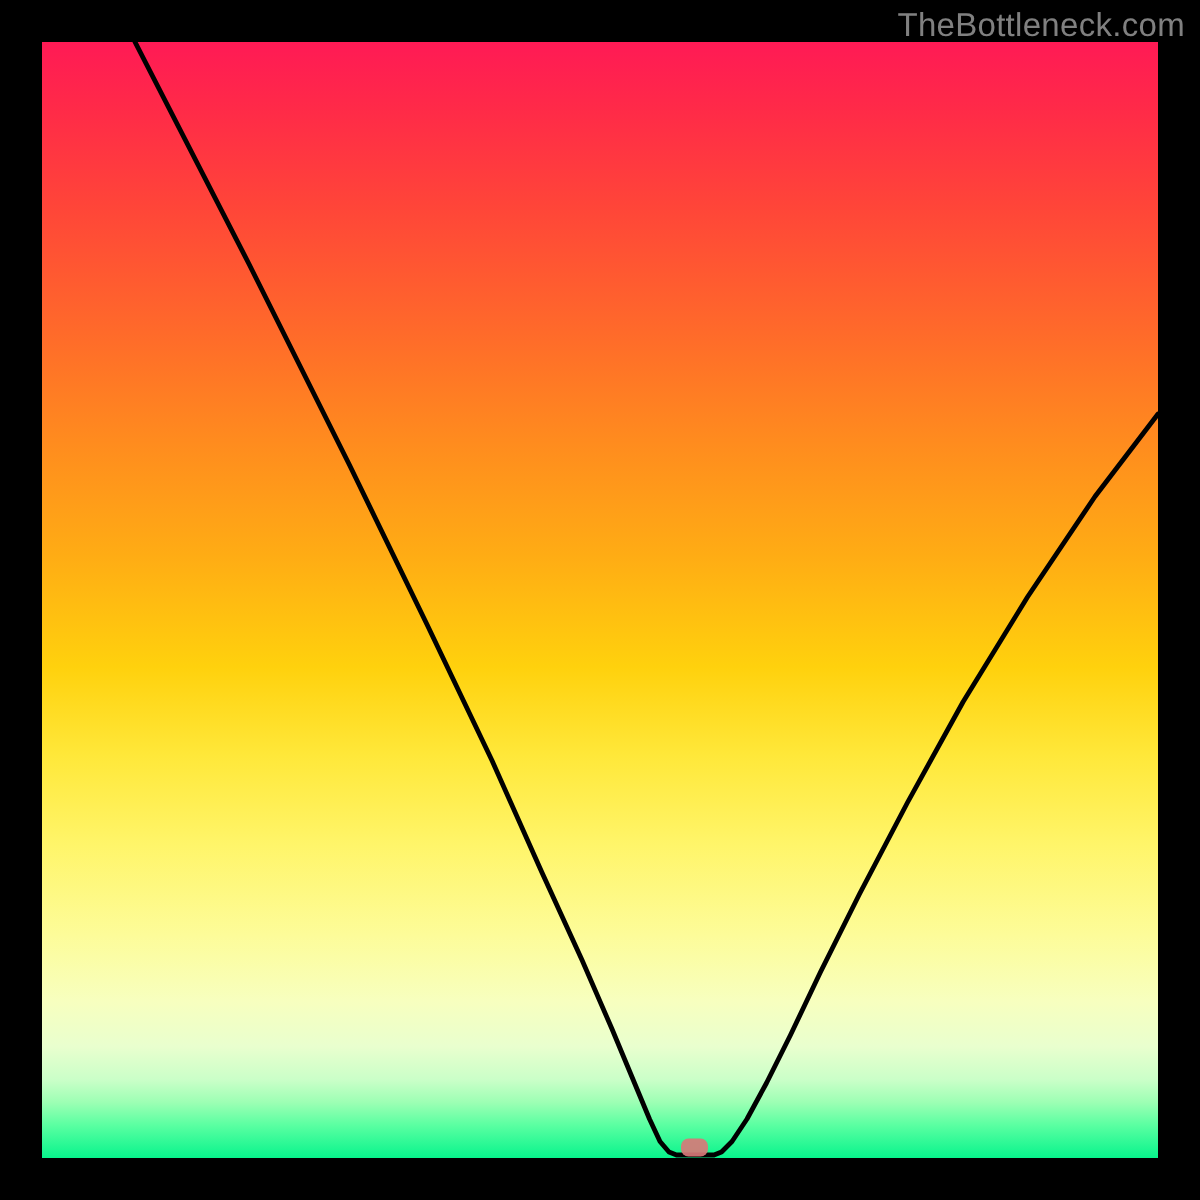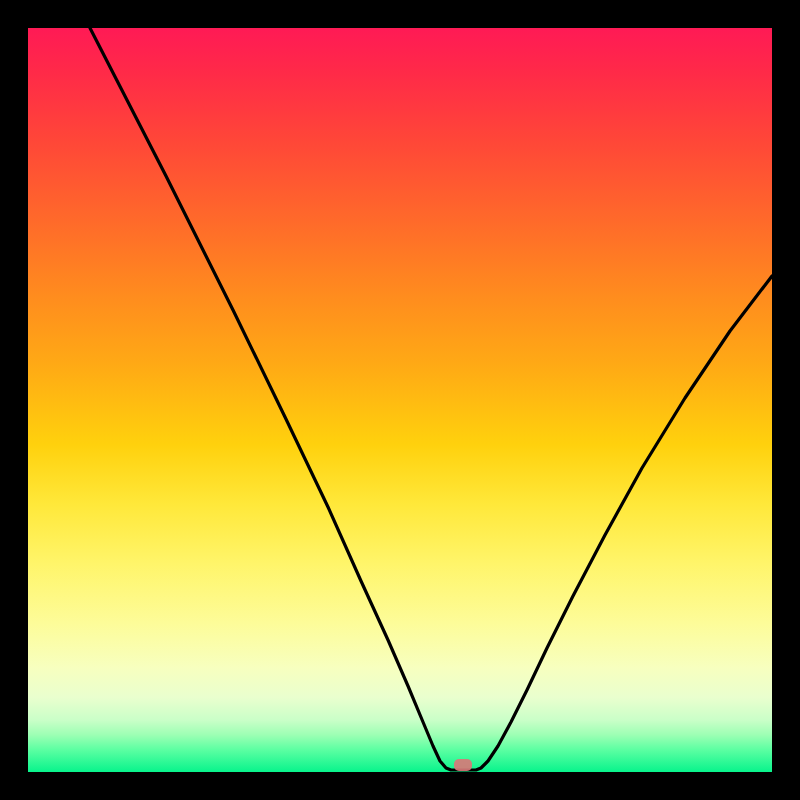--- a/index.html
+++ b/index.html
@@ -76,13 +76,14 @@
 </head>
 <body>
 
 <div class="frame">
   <div class="plot-area">
     <svg class="curve" viewBox="0 0 744 744" preserveAspectRatio="none">
       <path fill="none" stroke="#000" stroke-width="3.2" stroke-linejoin="round" stroke-linecap="round" d="M 62 0 L 138 148 L 205 282 L 257 389 L 300 479 L 333 553 L 360 612 L 380 658 L 395 694 L 405 718 L 412 733 L 418 740 L 423 742 L 448 742 L 453 740 L 460 733 L 470 718 L 483 694 L 499 662 L 519 620 L 545 568 L 577 507 L 614 440 L 657 370 L 702 303 L 744 248"></path>
     </svg>
     <div class="marker" id="marker" style="left: 426.24px;"></div>
   </div>
+  <div class="watermark">TheBottleneck.com</div>
 </div>
 
 </body></html>

